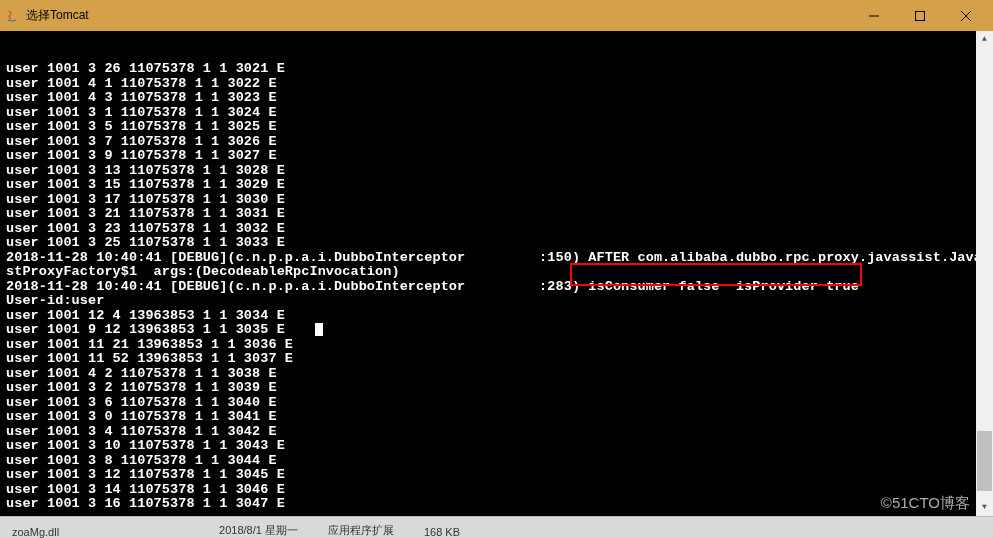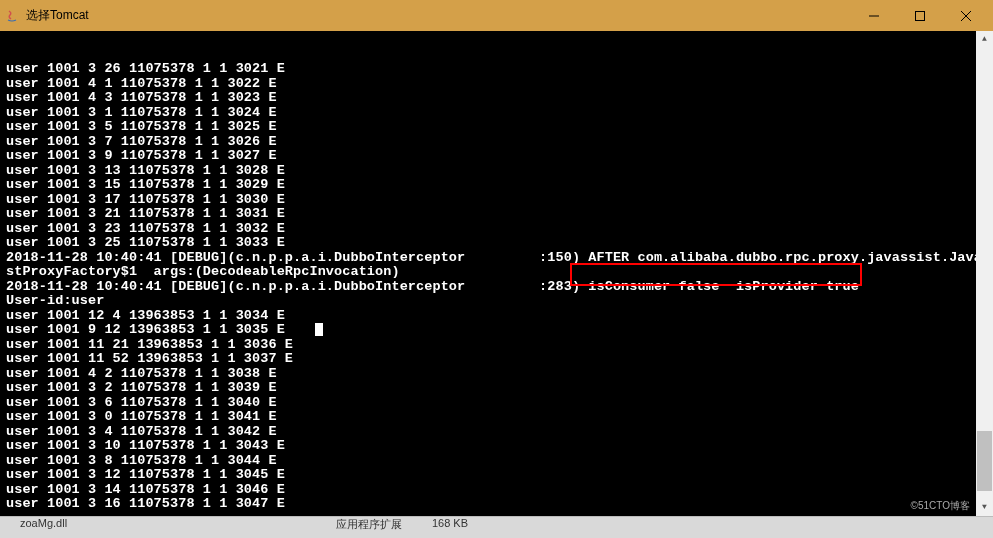--- a/index.html
+++ b/index.html
@@ -128,35 +128,35 @@
       height: 13px;
       background: #fff;
       vertical-align: middle;
       margin-left: 30px;
     }
     .status-bar {
       height: 22px;
       background: #d9d9d9;
       border-top: 1px solid #bbb;
       display: flex;
-      align-items: flex-start;
+      align-items: flex-end;
       font-size: 11px;
       font-family: "Microsoft YaHei", sans-serif;
       color: #333;
-      padding: 0 20px;
+      padding: 0 12px;
     }
     .status-item {
       margin-right: 30px;
     }
     .watermark {
       position: absolute;
       bottom: 24px;
       right: 20px;
       color: #aaa;
-      font-size: 10px;
+      font-size: 15px;
       font-family: "Microsoft YaHei", sans-serif;
       background: rgba(0,0,0,0.5);
       padding: 1px 3px;
     }
   </style>
 </head>
 <body>
 
 <div class="window">
   <div class="title-bar">

